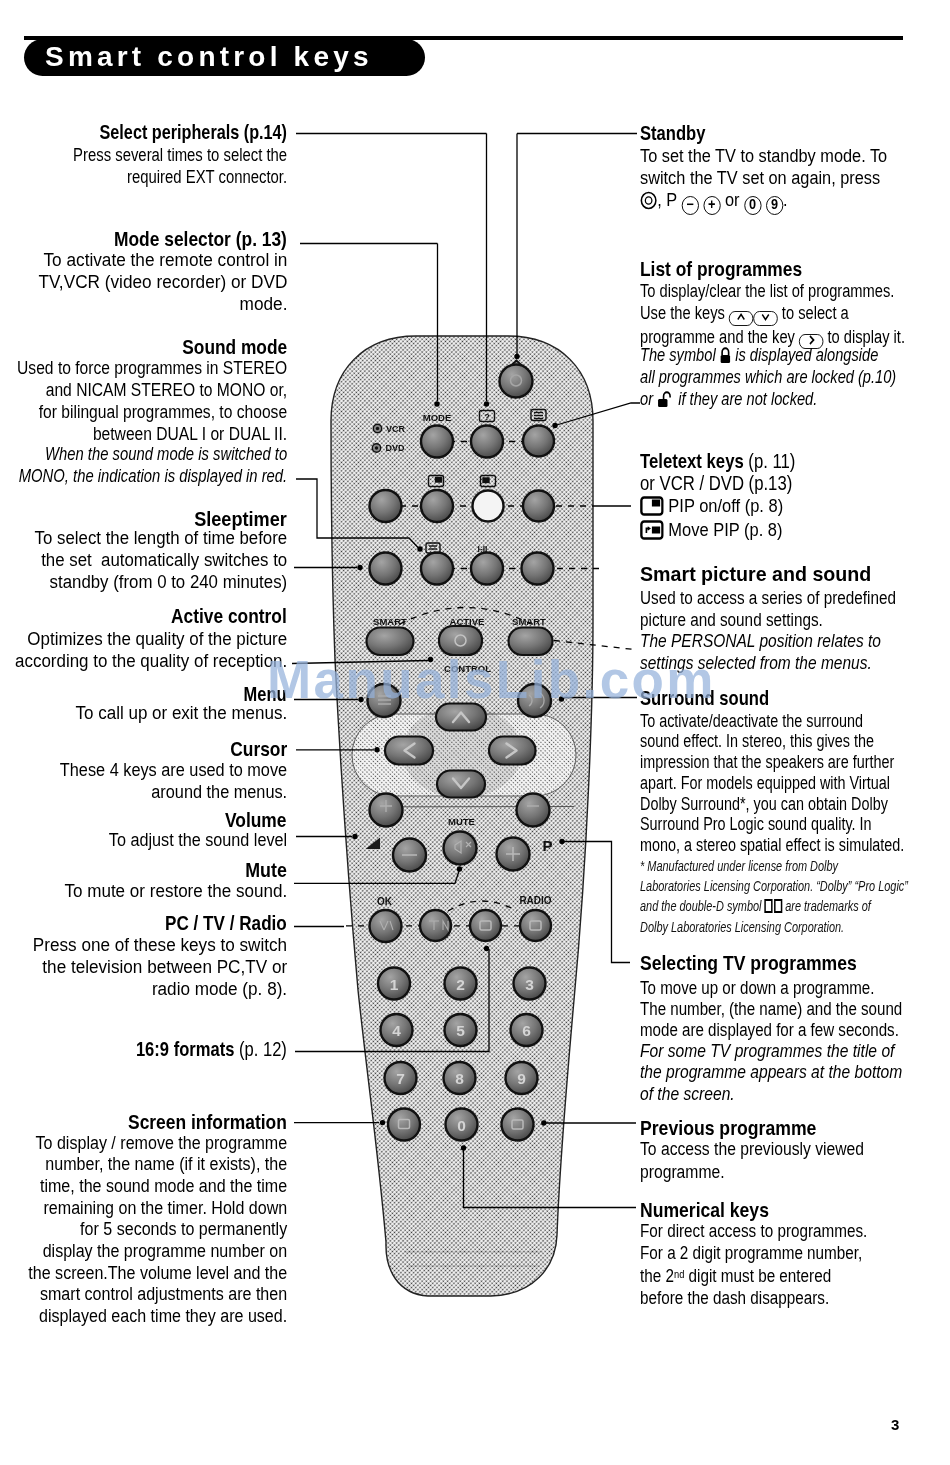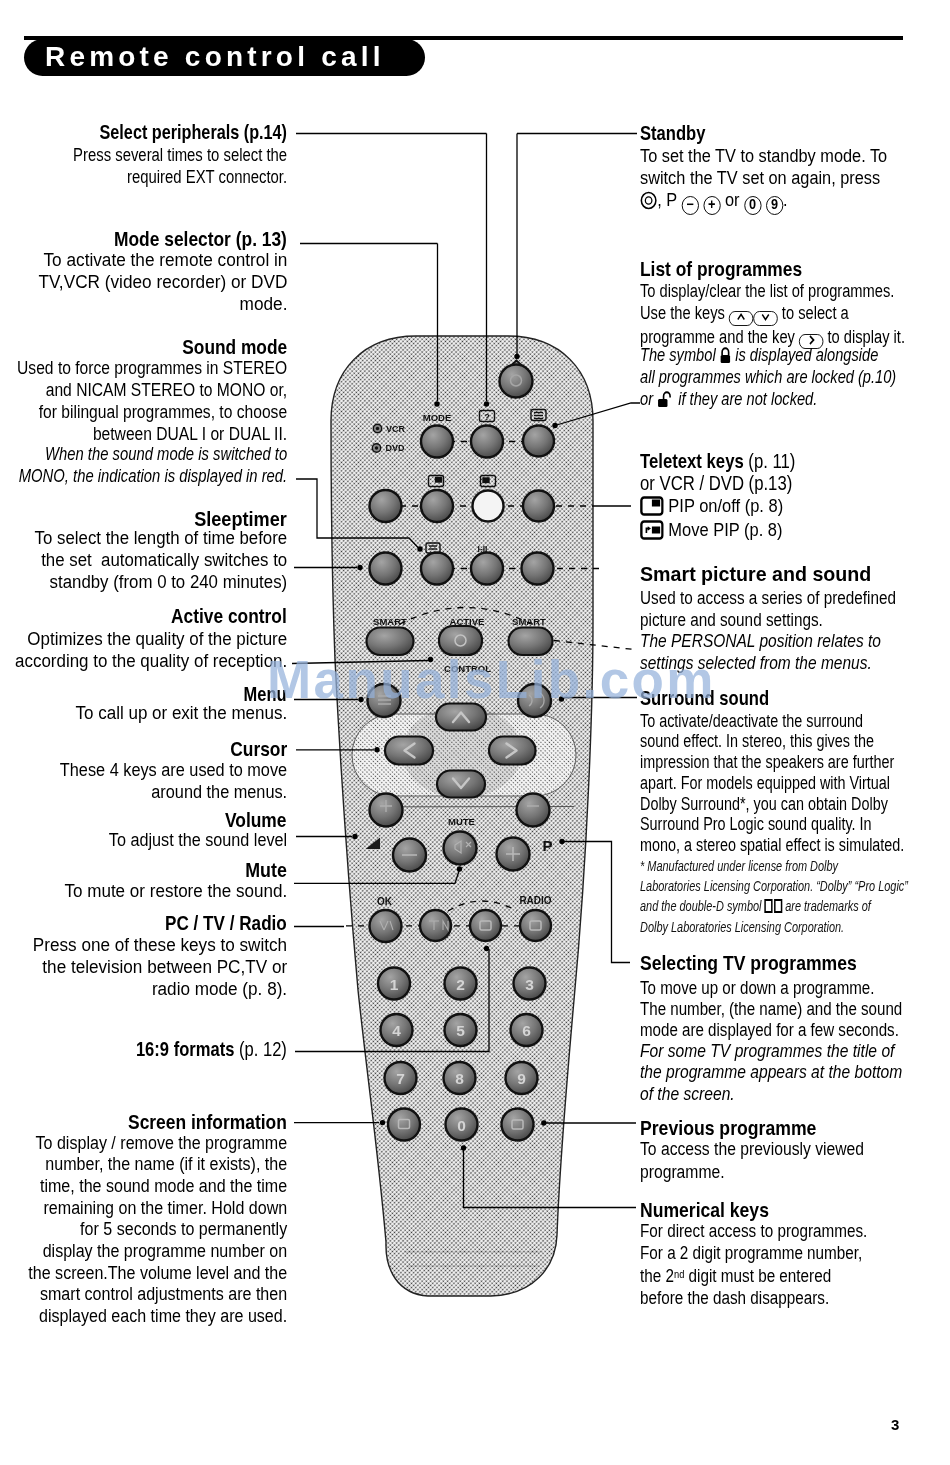--- a/index.html
+++ b/index.html
@@ -15,21 +15,21 @@
 .fn{position:absolute;font-size:14.6px;line-height:20px;font-style:italic;white-space:nowrap;transform-origin:0 0;color:#111;}
 svg{position:absolute;left:0;top:0;}
 #wm{position:absolute;left:267px;top:650px;font-size:53px;font-weight:bold;color:rgba(148,178,219,0.72);letter-spacing:2.4px;white-space:nowrap;line-height:60px;}
 .kc{display:inline-block;box-sizing:border-box;border:1.8px solid #000;border-radius:50%;width:19px;height:19px;line-height:15px;text-align:center;font-size:14px;font-weight:bold;vertical-align:-3px;letter-spacing:0;}
 .kp{display:inline-block;box-sizing:border-box;border:1.6px solid #000;border-radius:8px;width:30px;height:15px;line-height:11px;text-align:center;font-size:11px;font-weight:bold;vertical-align:-2px;letter-spacing:0;}
 sup{font-size:11px;vertical-align:4px;line-height:0;}
 </style>
 </head>
 <body>
 <div id="rule"></div>
-<div id="pill">Remote control call</div>
+<div id="pill">Smart control keys</div>
 <div id="pg">3</div>
 <svg width="950" height="1465" viewBox="0 0 950 1465">
 <defs>
 <pattern id="stip" width="3" height="3" patternUnits="userSpaceOnUse" patternTransform="rotate(45)">
         <rect width="3" height="3" fill="#f9f9f9"></rect>
         <circle cx="1.4" cy="1.4" r="0.86" fill="#383838"></circle>
       </pattern>
 <pattern id="stipL" width="3" height="3" patternUnits="userSpaceOnUse" patternTransform="rotate(45)">
         <rect width="3" height="3" fill="#f6f6f6"></rect>
         <circle cx="1.4" cy="1.4" r="0.72" fill="#4a4a4a"></circle>

